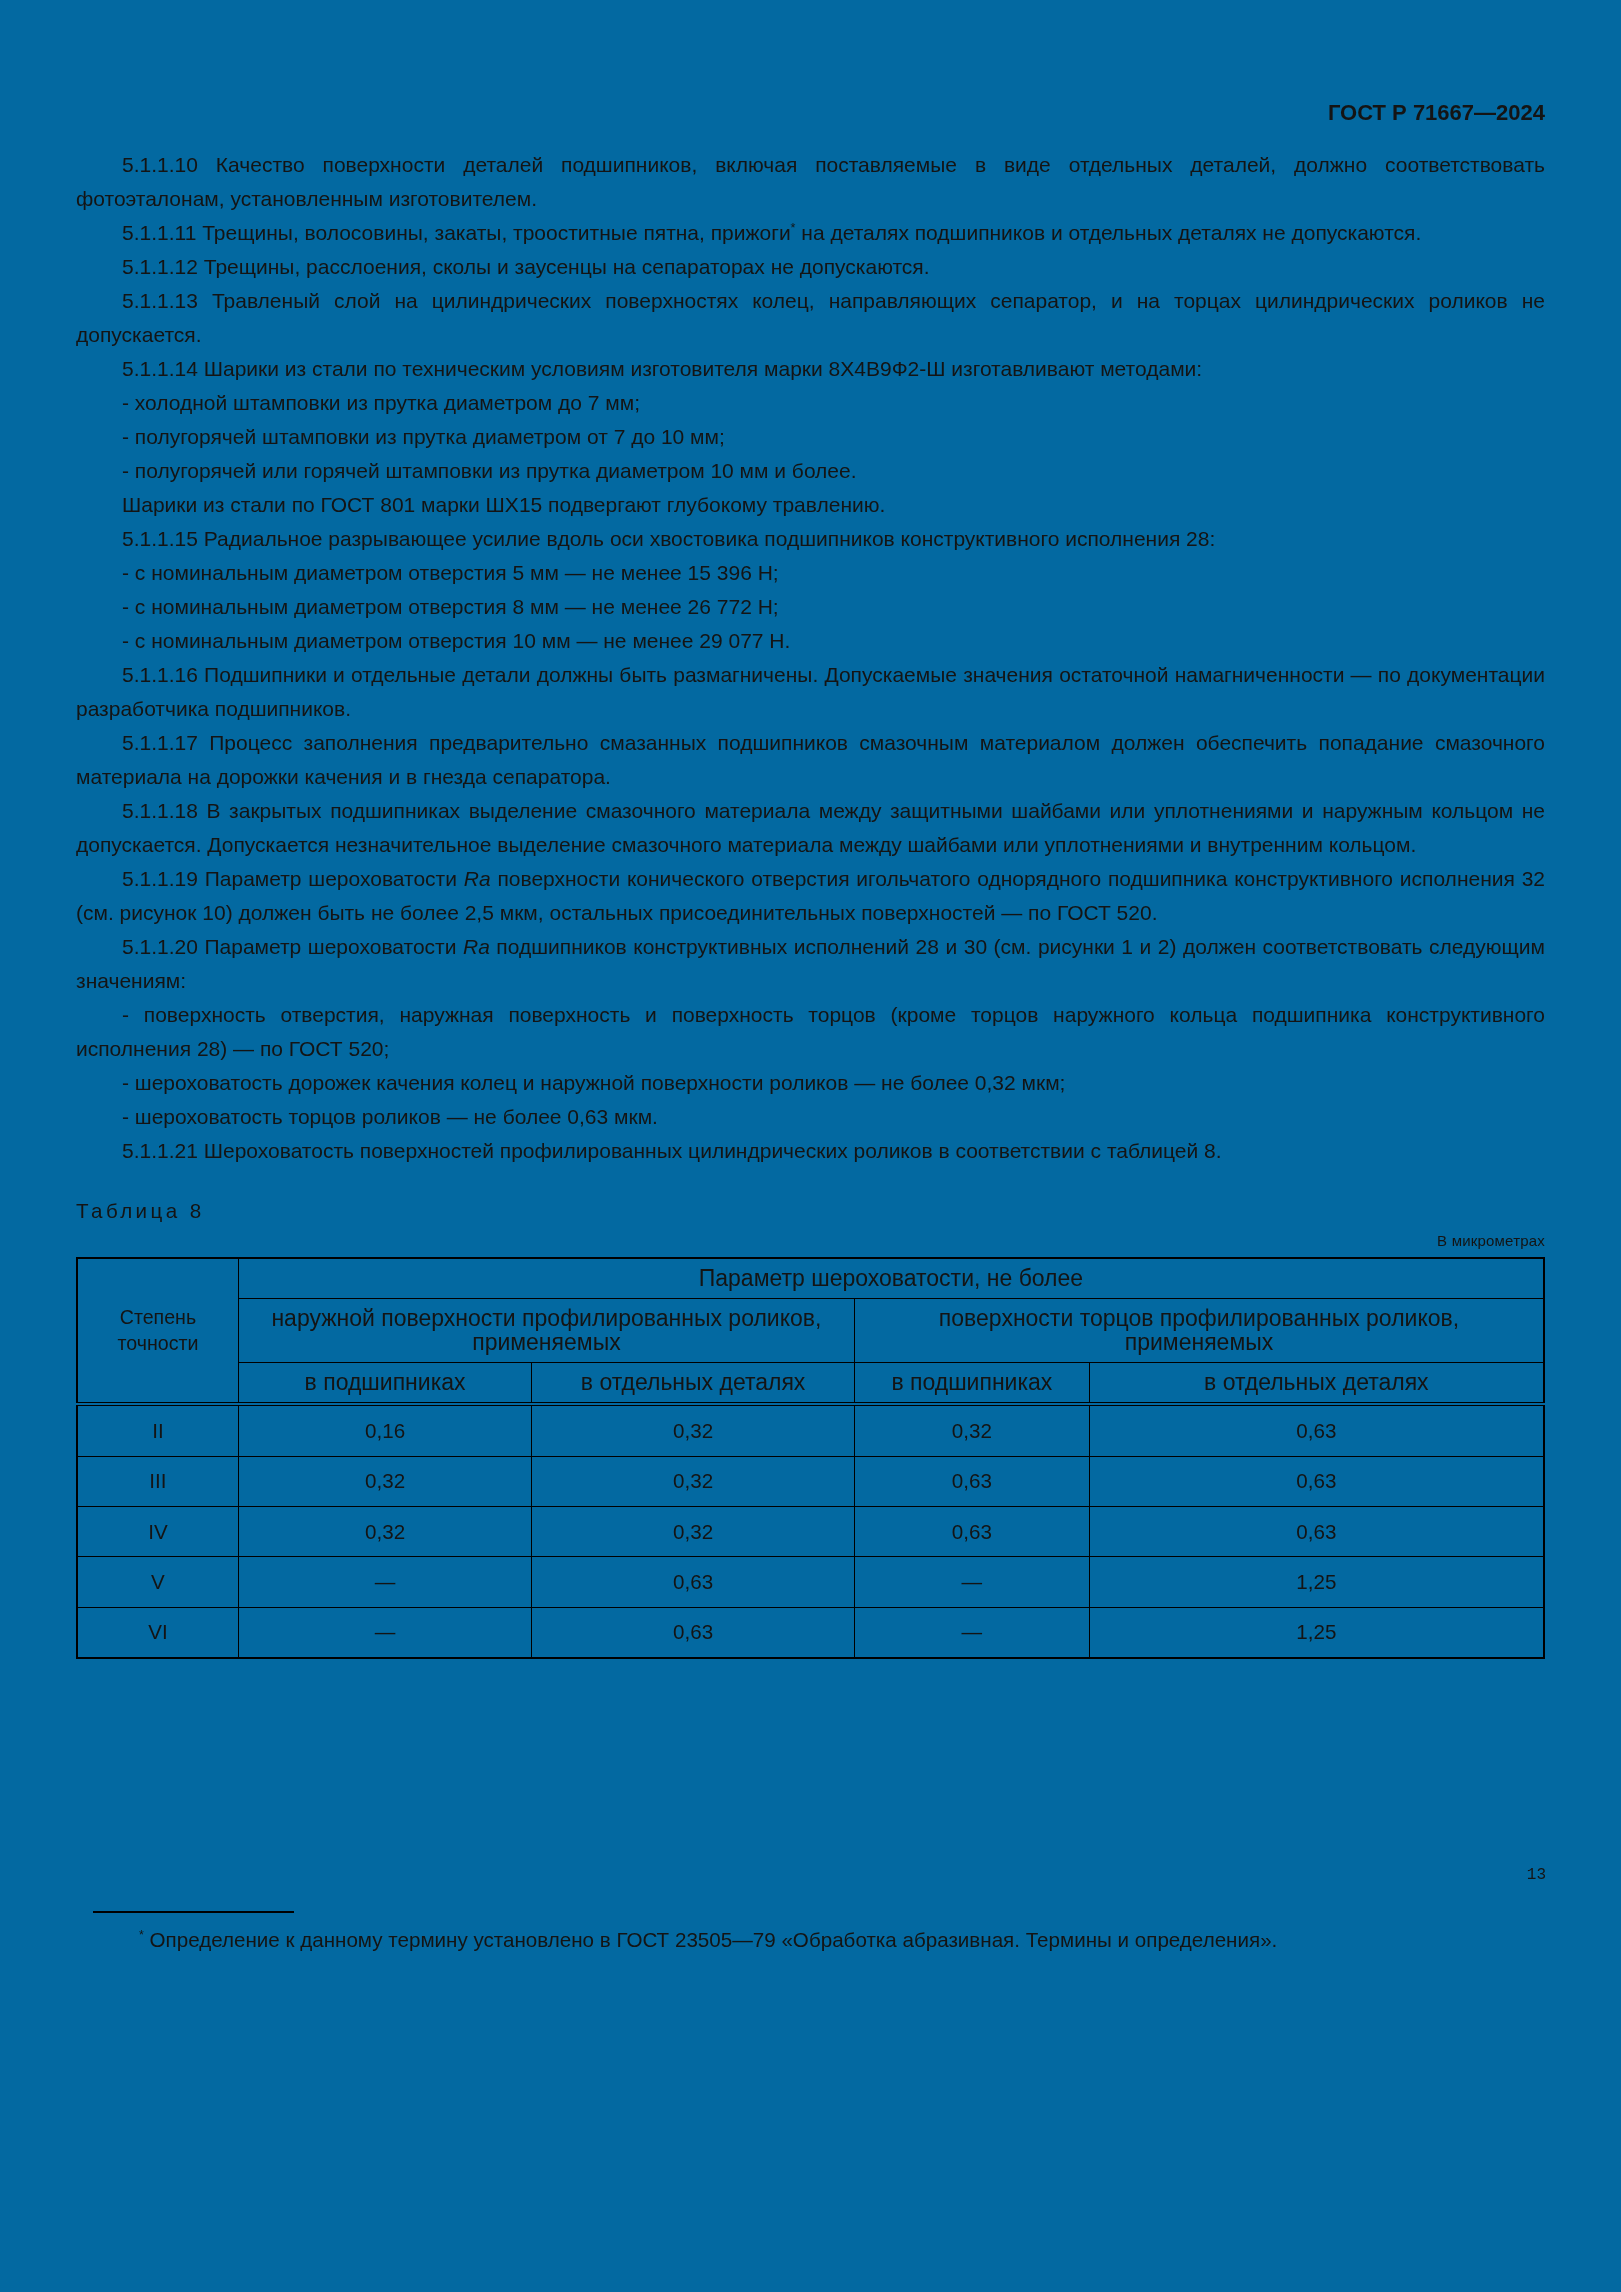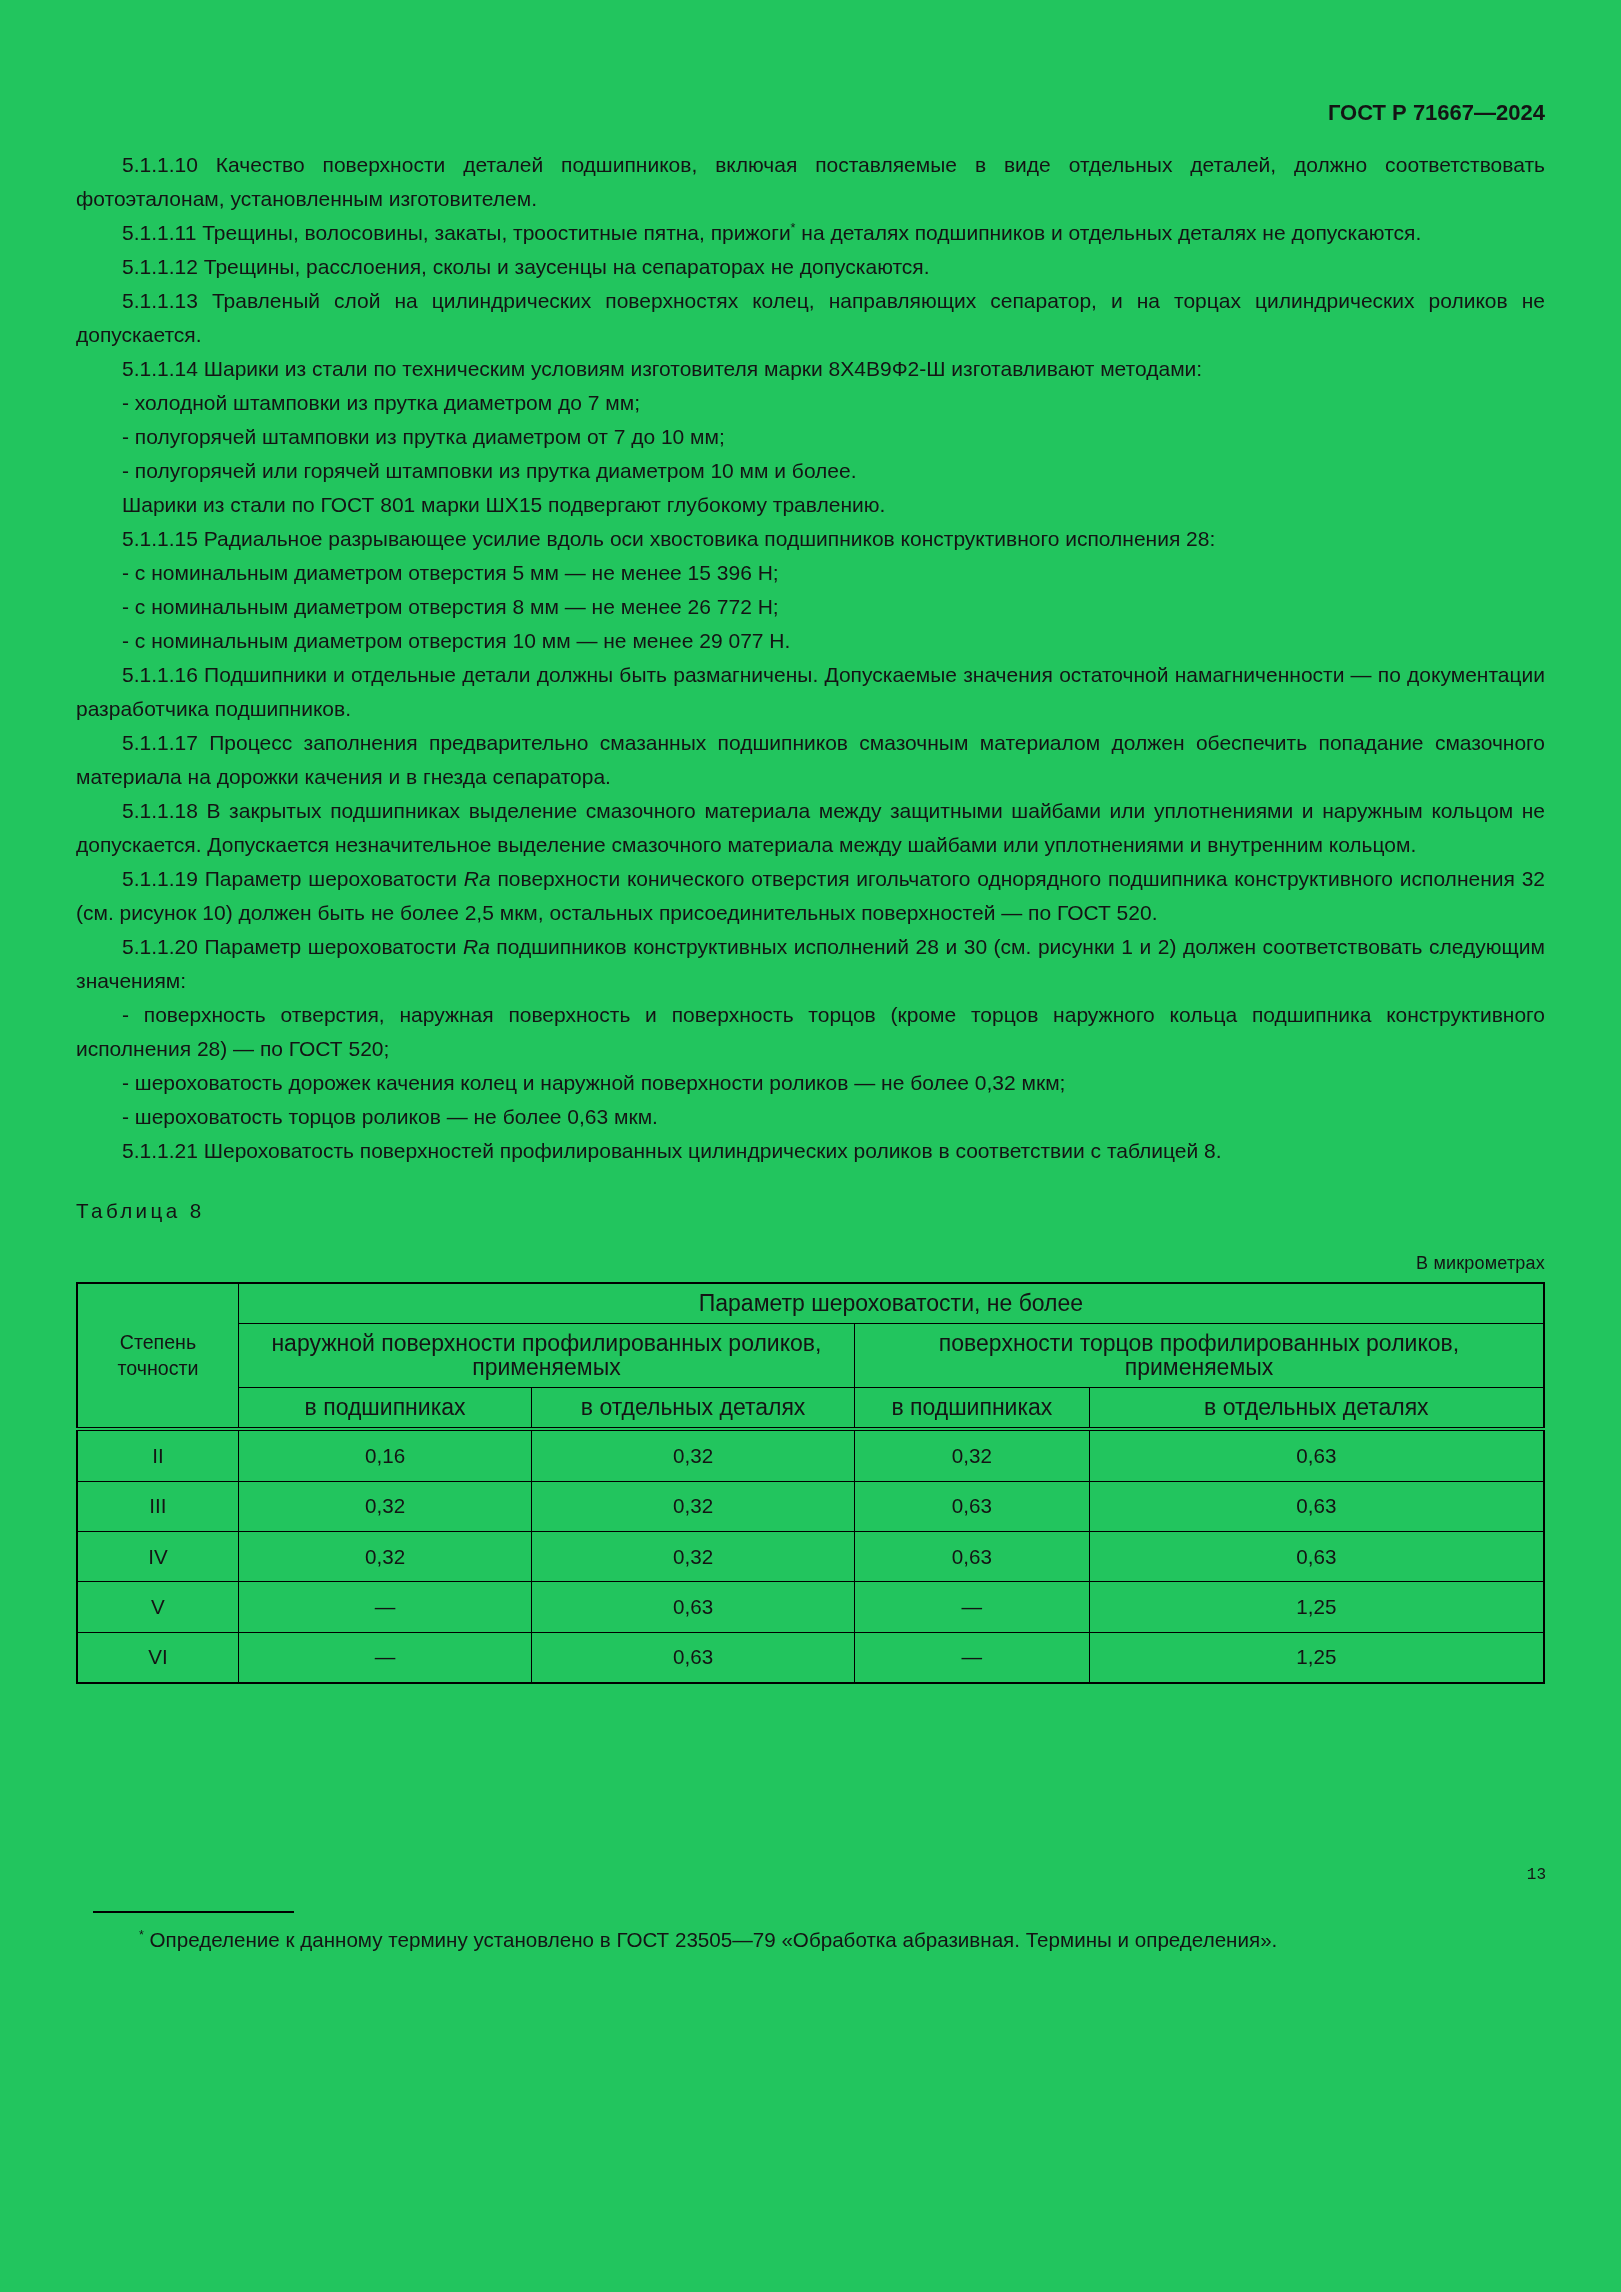--- a/index.html
+++ b/index.html
@@ -1,20 +1,20 @@
 <!DOCTYPE html>
 <html><head>
 <meta charset="utf-8">
 <style>
   html, body { margin: 0; padding: 0; background: #ffffff; }
   .page {
     position: relative;
     width: 1621px;
     height: 2293px;
-    background: #22c55e;
+    background: #0369a1;
     font-family: "Liberation Sans", "DejaVu Sans", sans-serif;
     color: #141414;
     overflow: hidden;
   }
   .content {
     position: absolute;
     left: 76px;
     top: 100px;
     width: 1469px;
   }
@@ -36,22 +36,22 @@
     line-height: 0;
   }
   .para i { font-style: italic; margin-top: 28px; }
   .table-caption {
     margin-top: 31px;
     font-size: 20.6px;
     letter-spacing: 3.4px;
   }
   .table-units {
     text-align: right;
-    font-size: 18px;
-    margin-top: 30px;
+    font-size: 15px;
+    margin-top: 9px;
     margin-bottom: 8.8px;
     letter-spacing: 0.2px;
   }
   table {
     width: 100%;
     border-collapse: collapse;
     border: 2.5px solid #000;
   }
   th, td {
     border: 1.5px solid #000;

